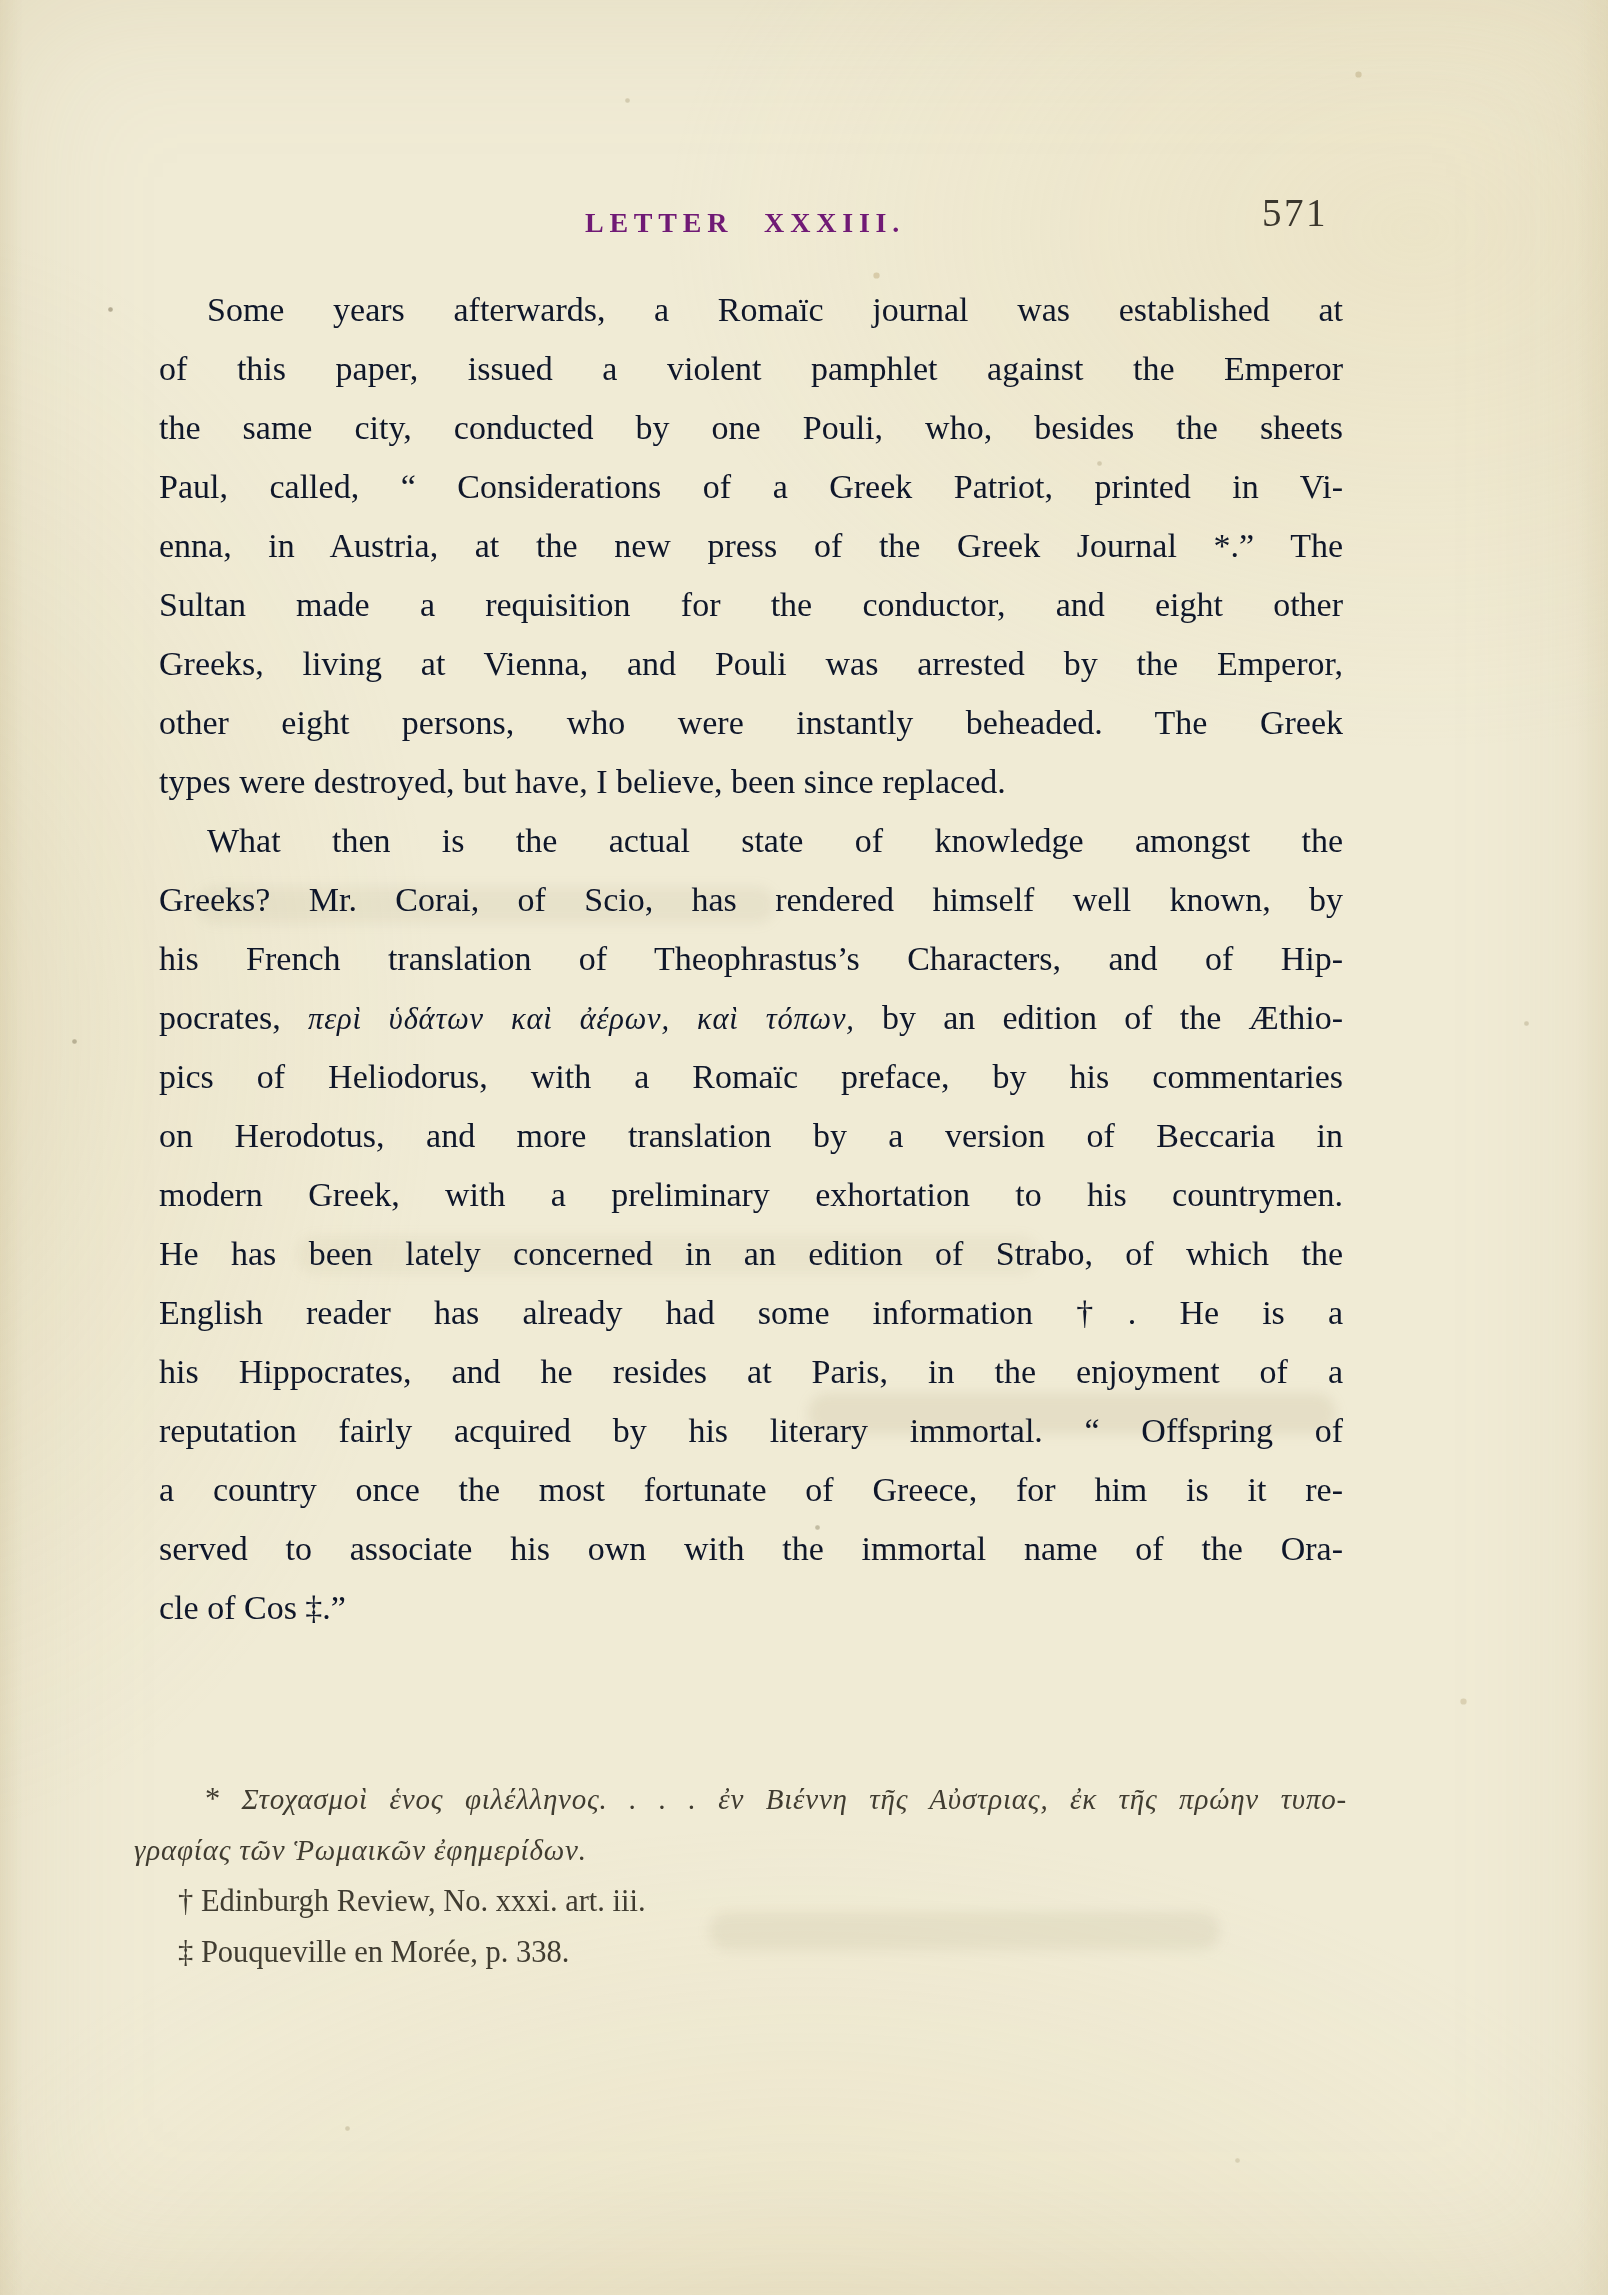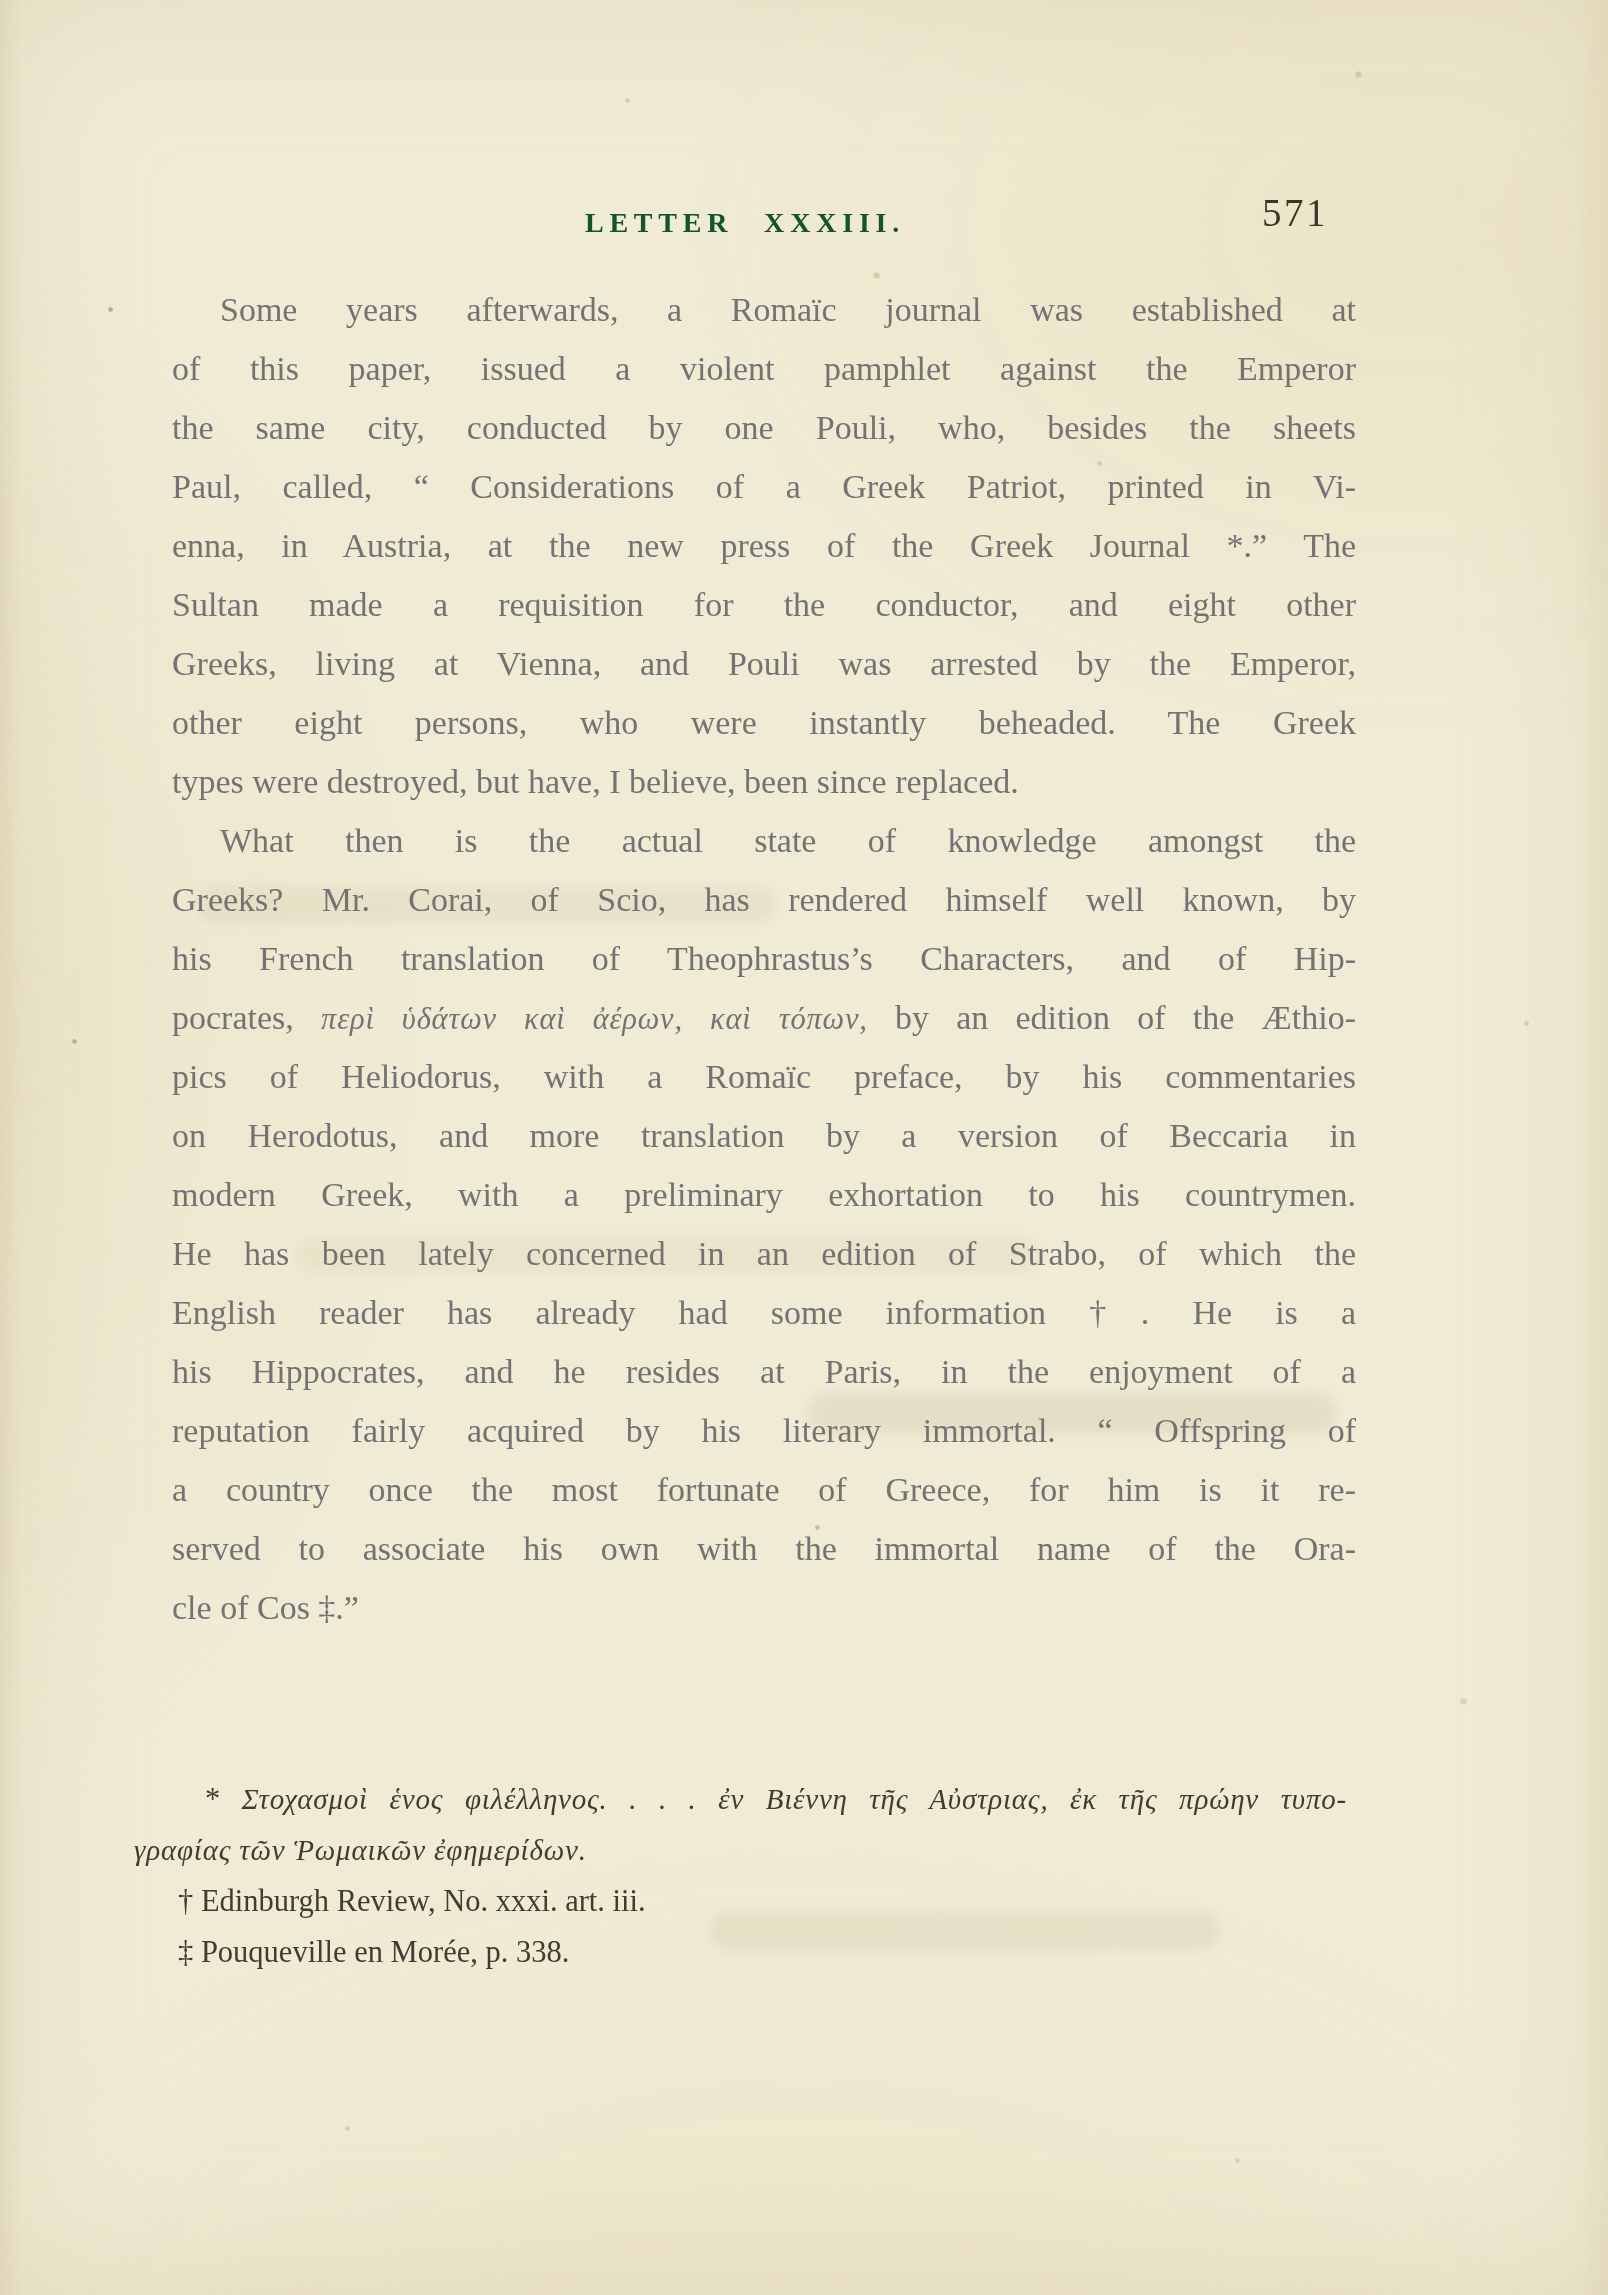--- a/index.html
+++ b/index.html
@@ -29,40 +29,40 @@
   }
   .header-title {
     position: absolute;
     left: 0; right: 8px;
     top: 16.5px;
     text-align: center;
     font-size: 28px;
     font-weight: bold;
     letter-spacing: 5.8px;
     word-spacing: 18px;
-    color: #14532d;
+    color: #701a75;
   }
   .page-number {
     position: absolute;
     right: 13px;
     top: 0;
     font-size: 39px;
     letter-spacing: 2.5px;
     color: #3b372d;
   }
 
   
   .text-block {
     position: absolute;
-    left: 172px;
+    left: 159px;
     top: 280px;
     width: 1184px;
     font-size: 34px;
     line-height: 59px;
-    color: #737373;
+    color: #0f172a;
   }
   .text-line {
     text-align: justify;
     text-align-last: justify;
     height: 59px;
     overflow: hidden;
   }
   .text-line.indent { text-indent: 48px; }
   .text-line.last {
     text-align: right;

